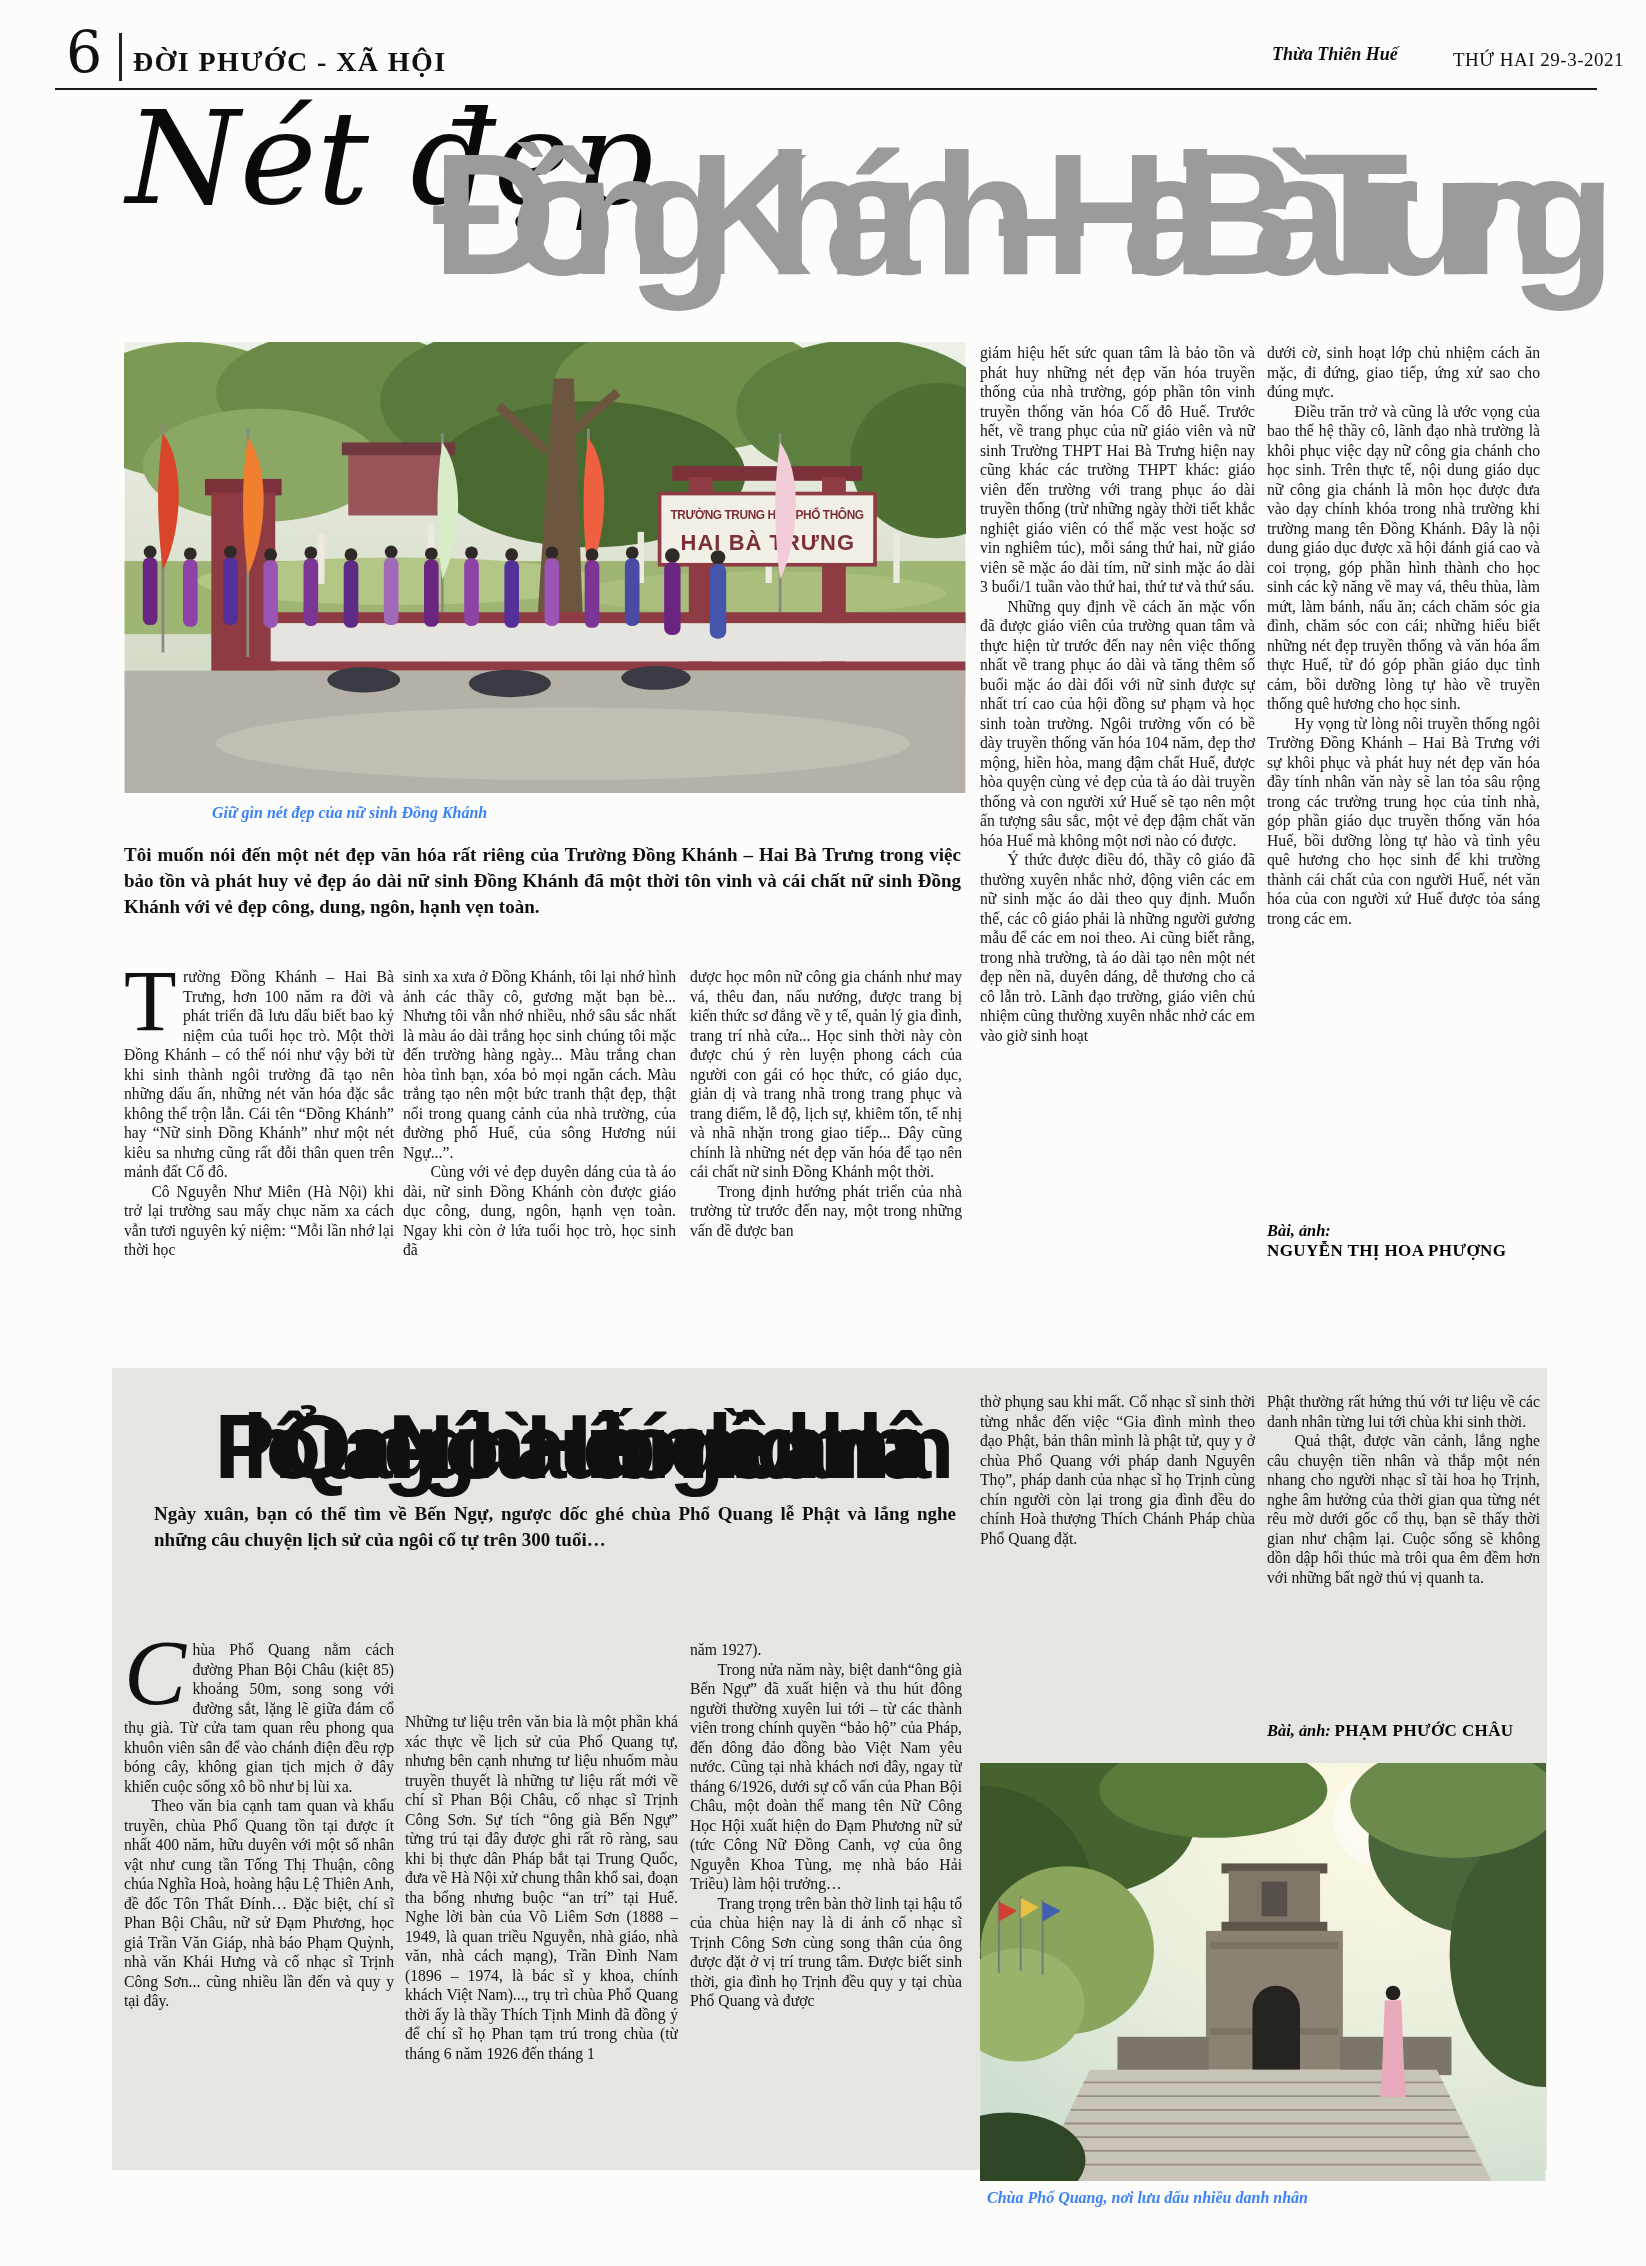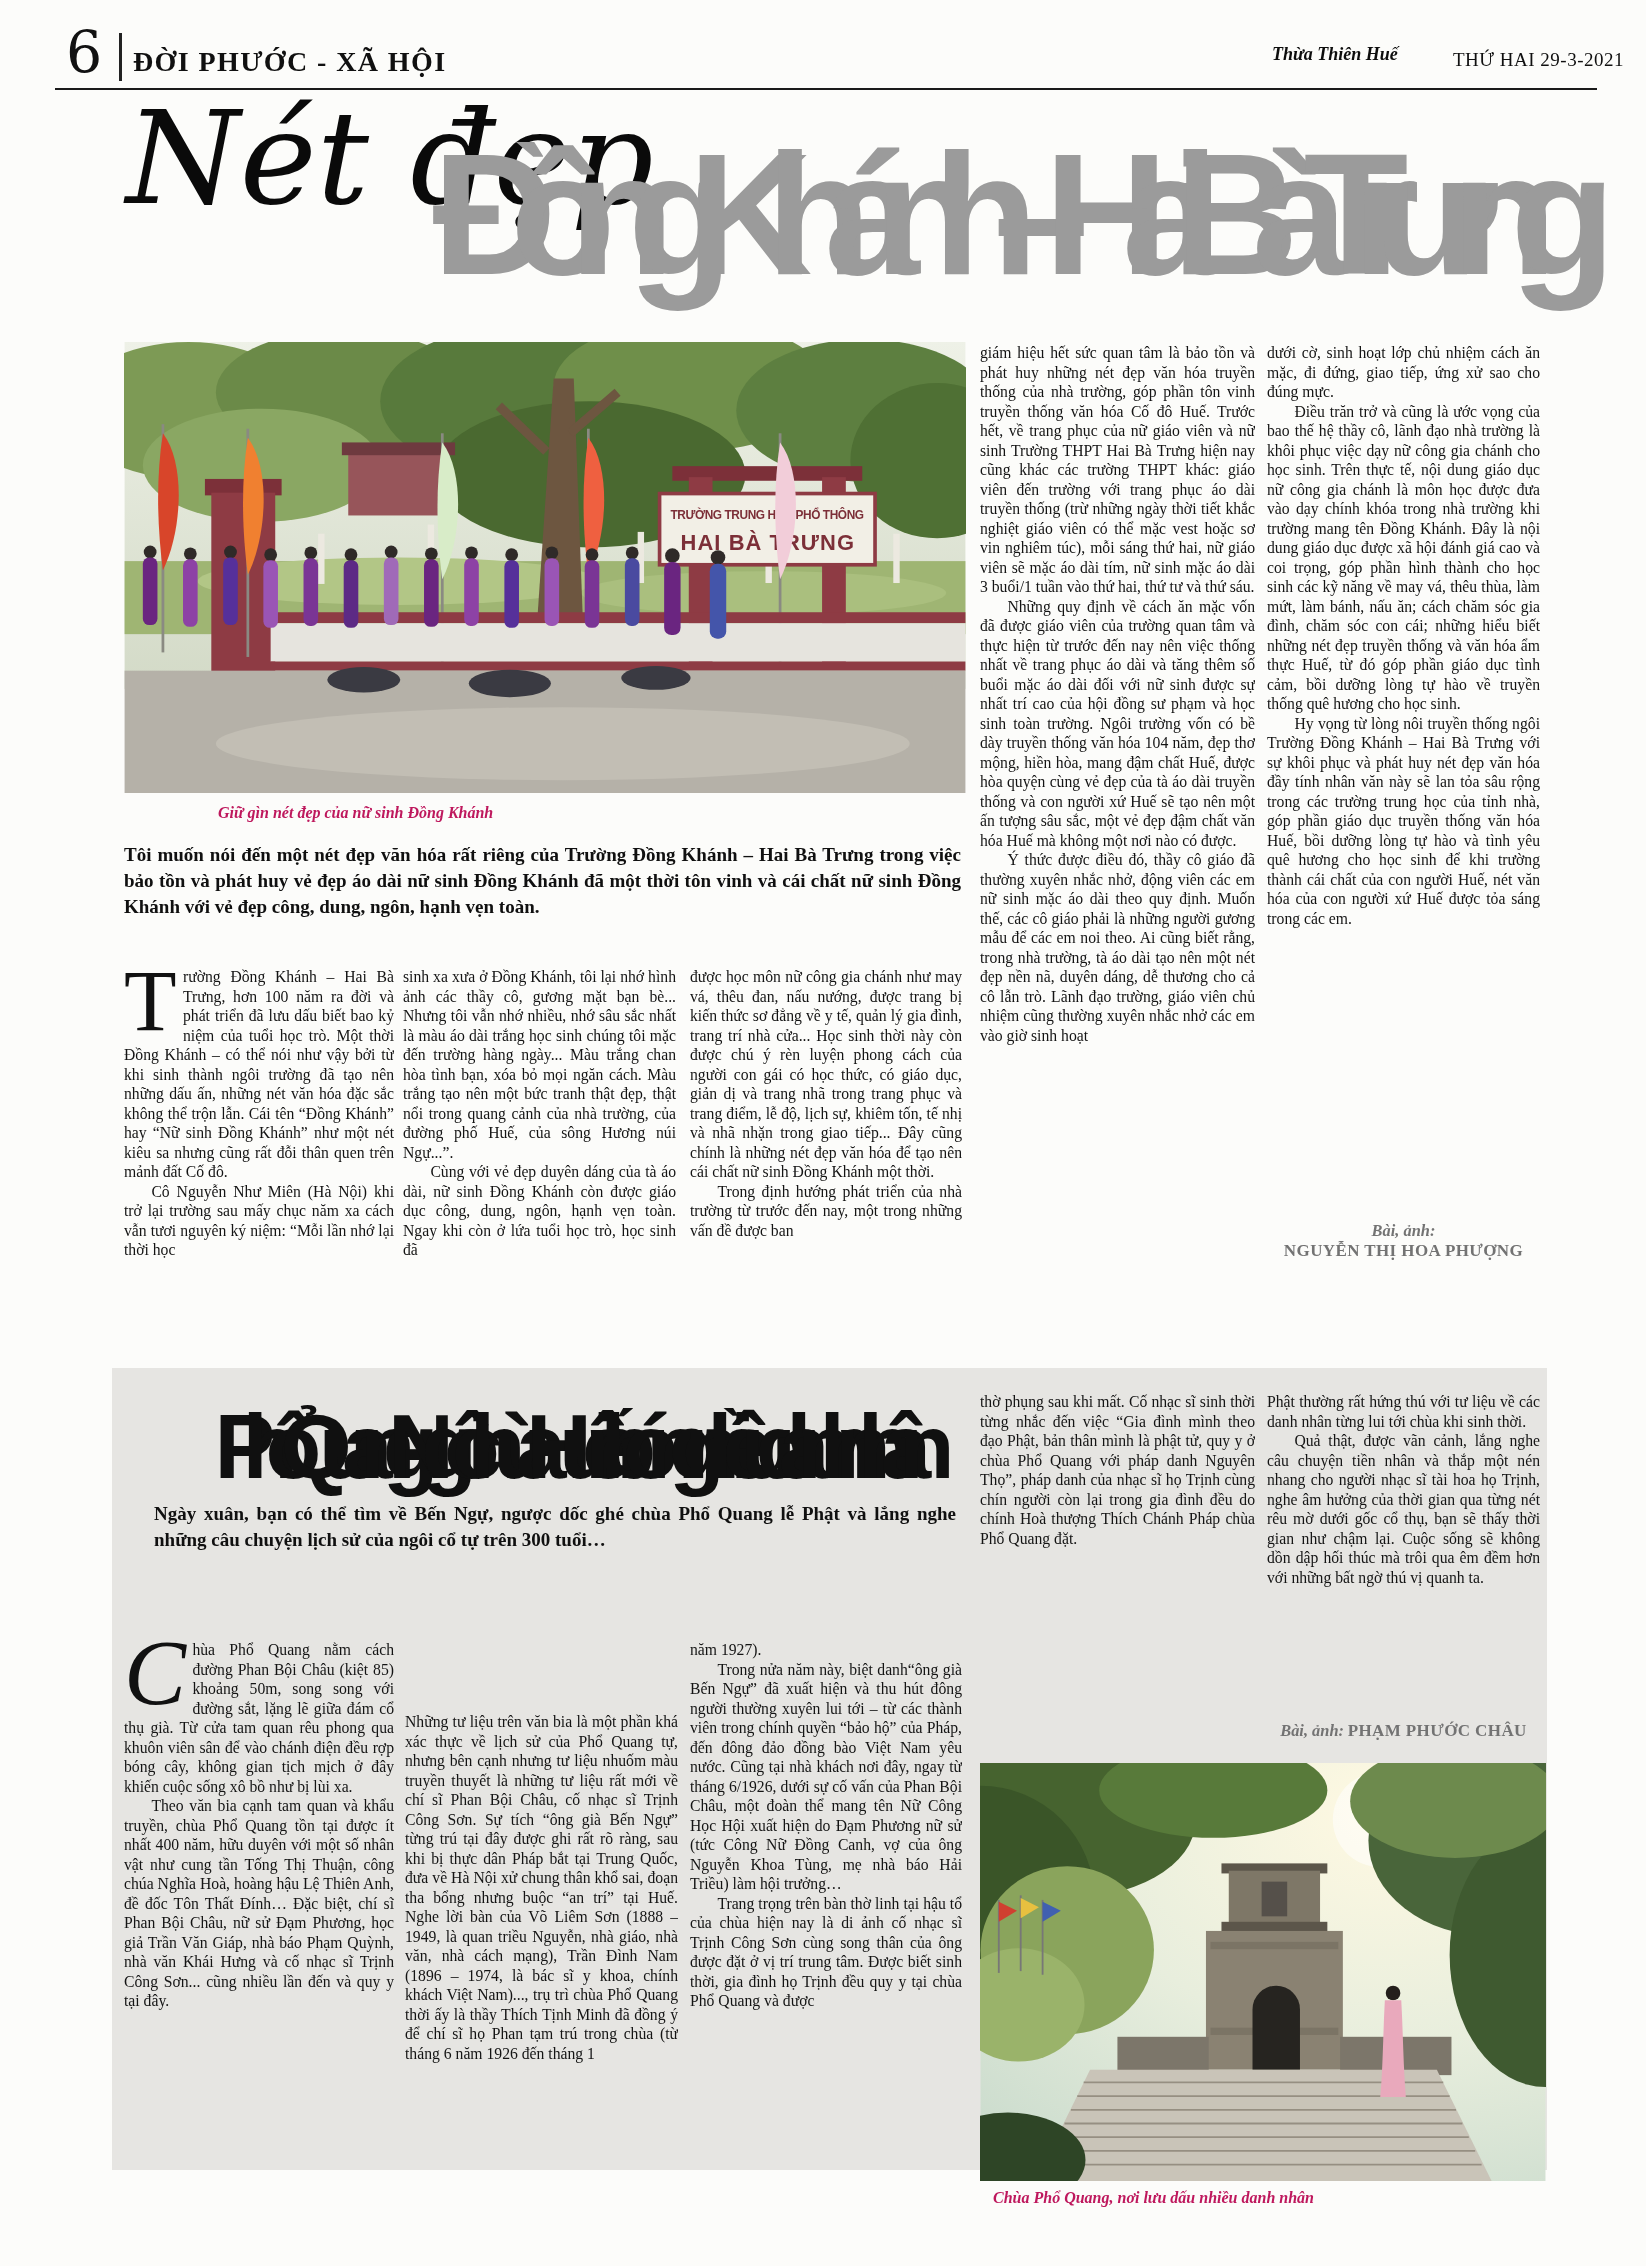--- a/index.html
+++ b/index.html
@@ -17,22 +17,22 @@
   #headline-script{left:126px;top:90px;font-family:"DejaVu Serif",serif;font-style:italic;font-size:130px;line-height:137px;color:#0a0a0a;}
   .headline-gray-text{fill:#9b9b9b;font-family:"Liberation Sans","DejaVu Sans",sans-serif;font-weight:bold;}
   .title2-text{fill:#101010;font-family:"Liberation Sans","DejaVu Sans",sans-serif;font-weight:bold;}
   
   .col{position:absolute;overflow:hidden;font-size:15.7px;line-height:19.5px;text-align:justify;color:#141414;}
   .col p{margin:0;padding:0;}
   .col p.ind{text-indent:27.4px;}
   .dropcap{float:left;font-family:"Liberation Serif",serif;font-size:86px;line-height:60px;padding:3.7px 6.4px 0 0;color:#111;}
   .dc2{font-style:italic;font-size:93px;line-height:57px;}
   .intro{position:absolute;font-weight:bold;font-size:19px;line-height:26px;text-align:justify;color:#101010;}
-  .photo-caption{position:absolute;font-size:16px;font-weight:bold;font-style:italic;color:#be185d;margin-left:6px;}
-  .byline{position:absolute;text-align:center;color:#737373;}
+  .photo-caption{position:absolute;font-size:16px;font-weight:bold;font-style:italic;color:#3b82f6;}
+  .byline{position:absolute;text-align:left;color:#000000;}
   .byline .lbl{font-style:italic;font-weight:bold;font-size:16.4px;}
   .byline .nm{font-weight:bold;font-size:17px;letter-spacing:0.4px;}
   
   #panel2{left:112px;top:1368px;width:1435px;height:802px;background:#e6e5e2;}
   .ph{position:absolute;display:block;}
 </style>
 </head>
 <body>
 
 <div id="page">

